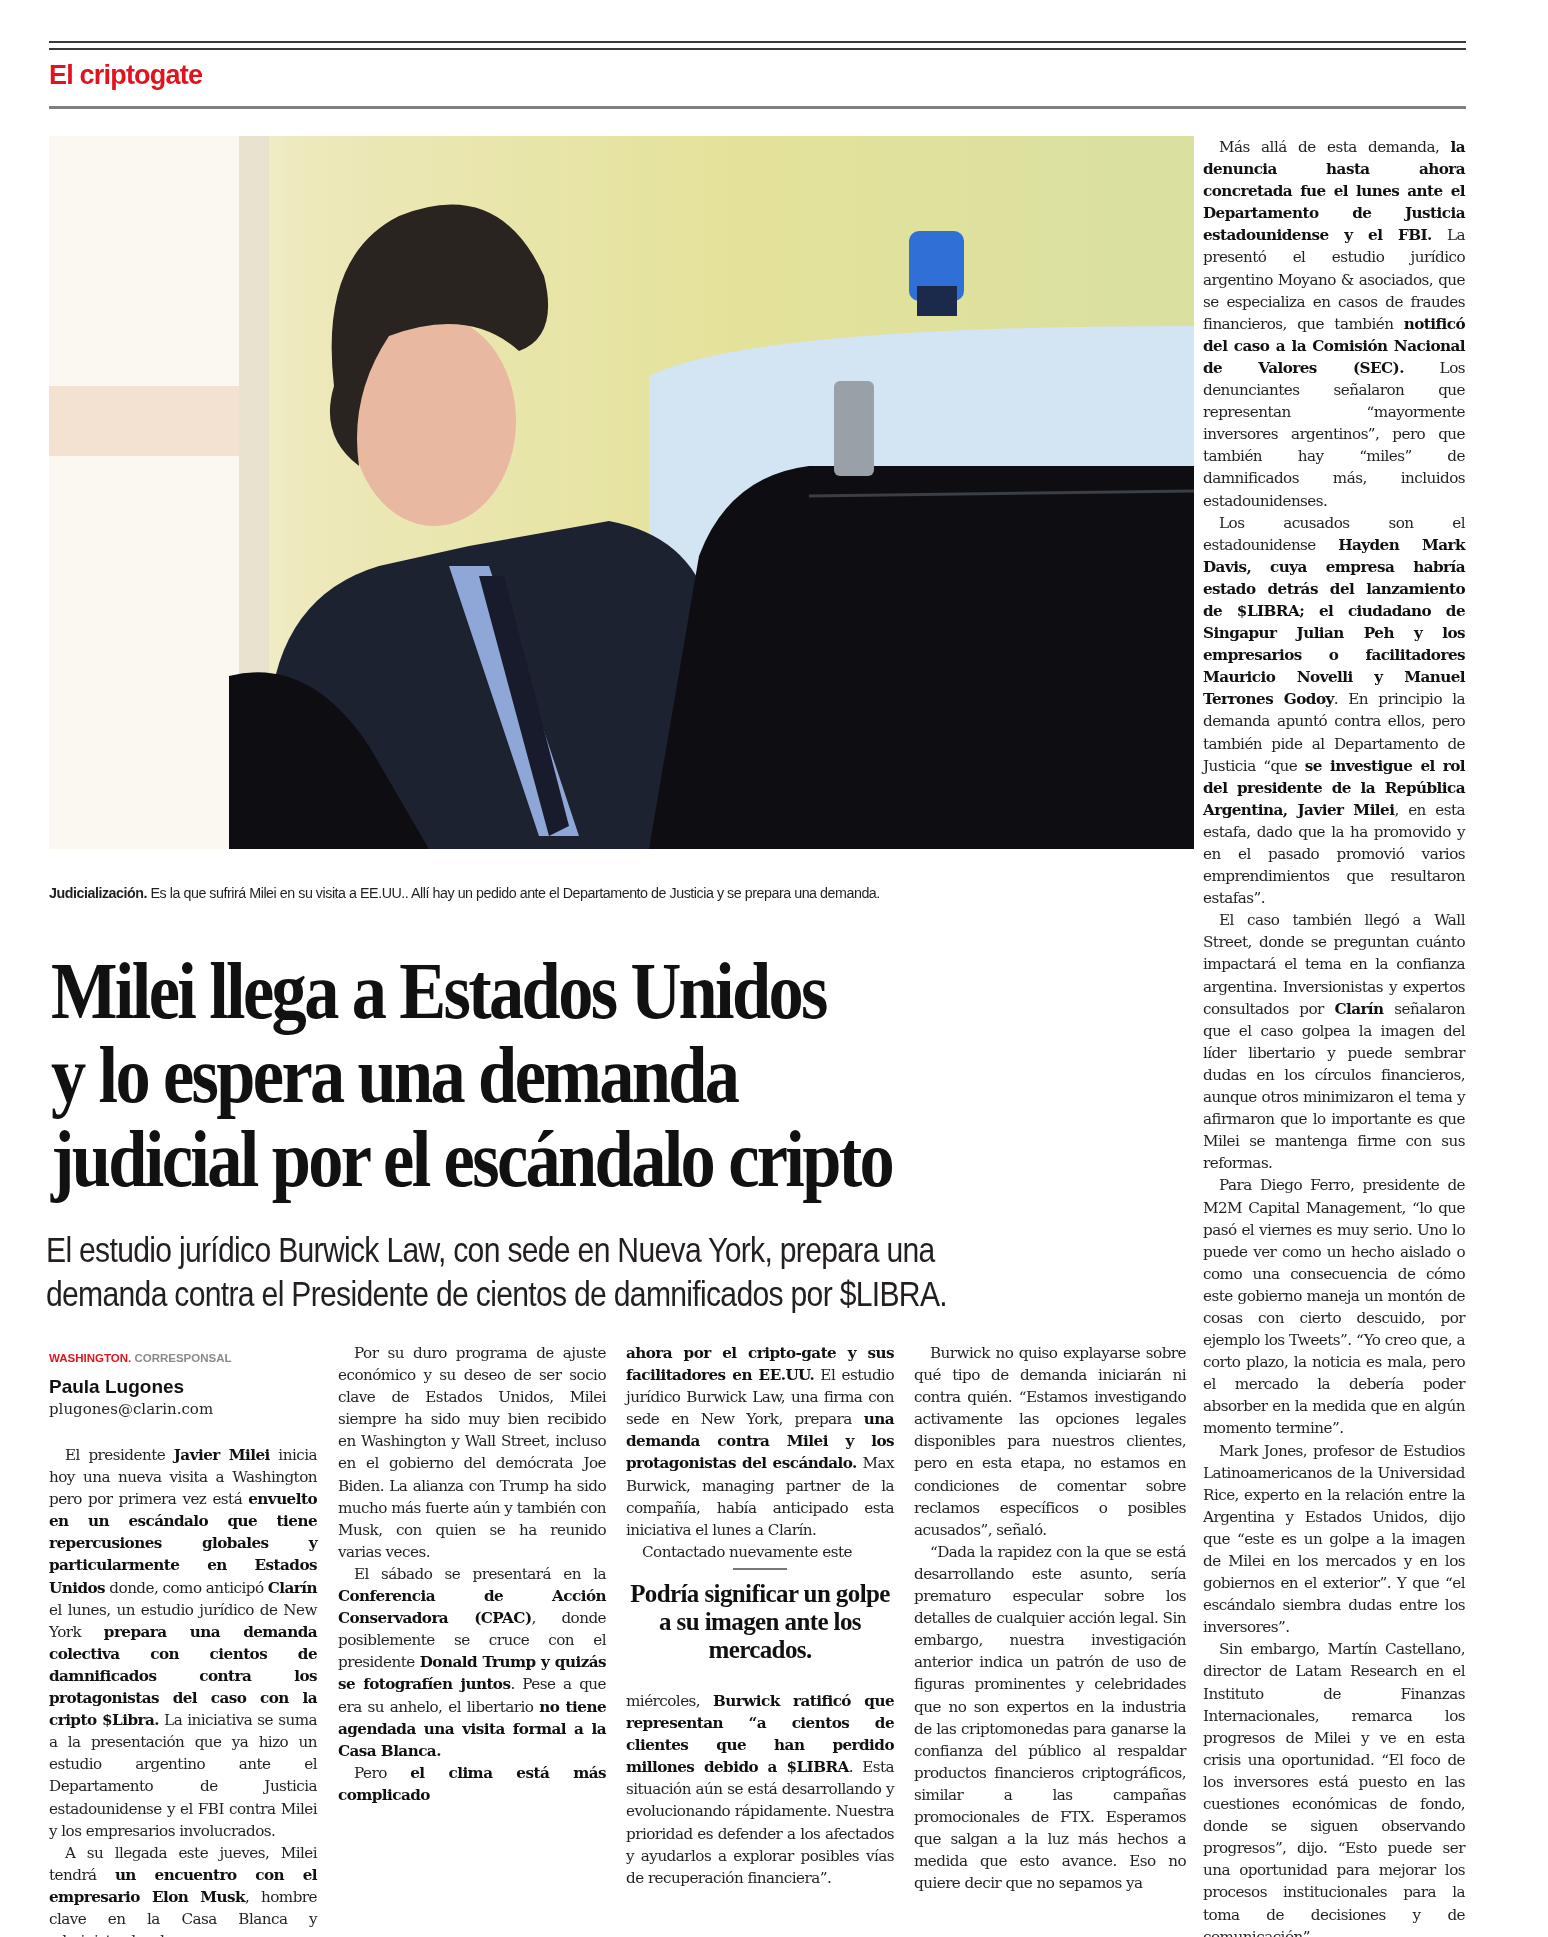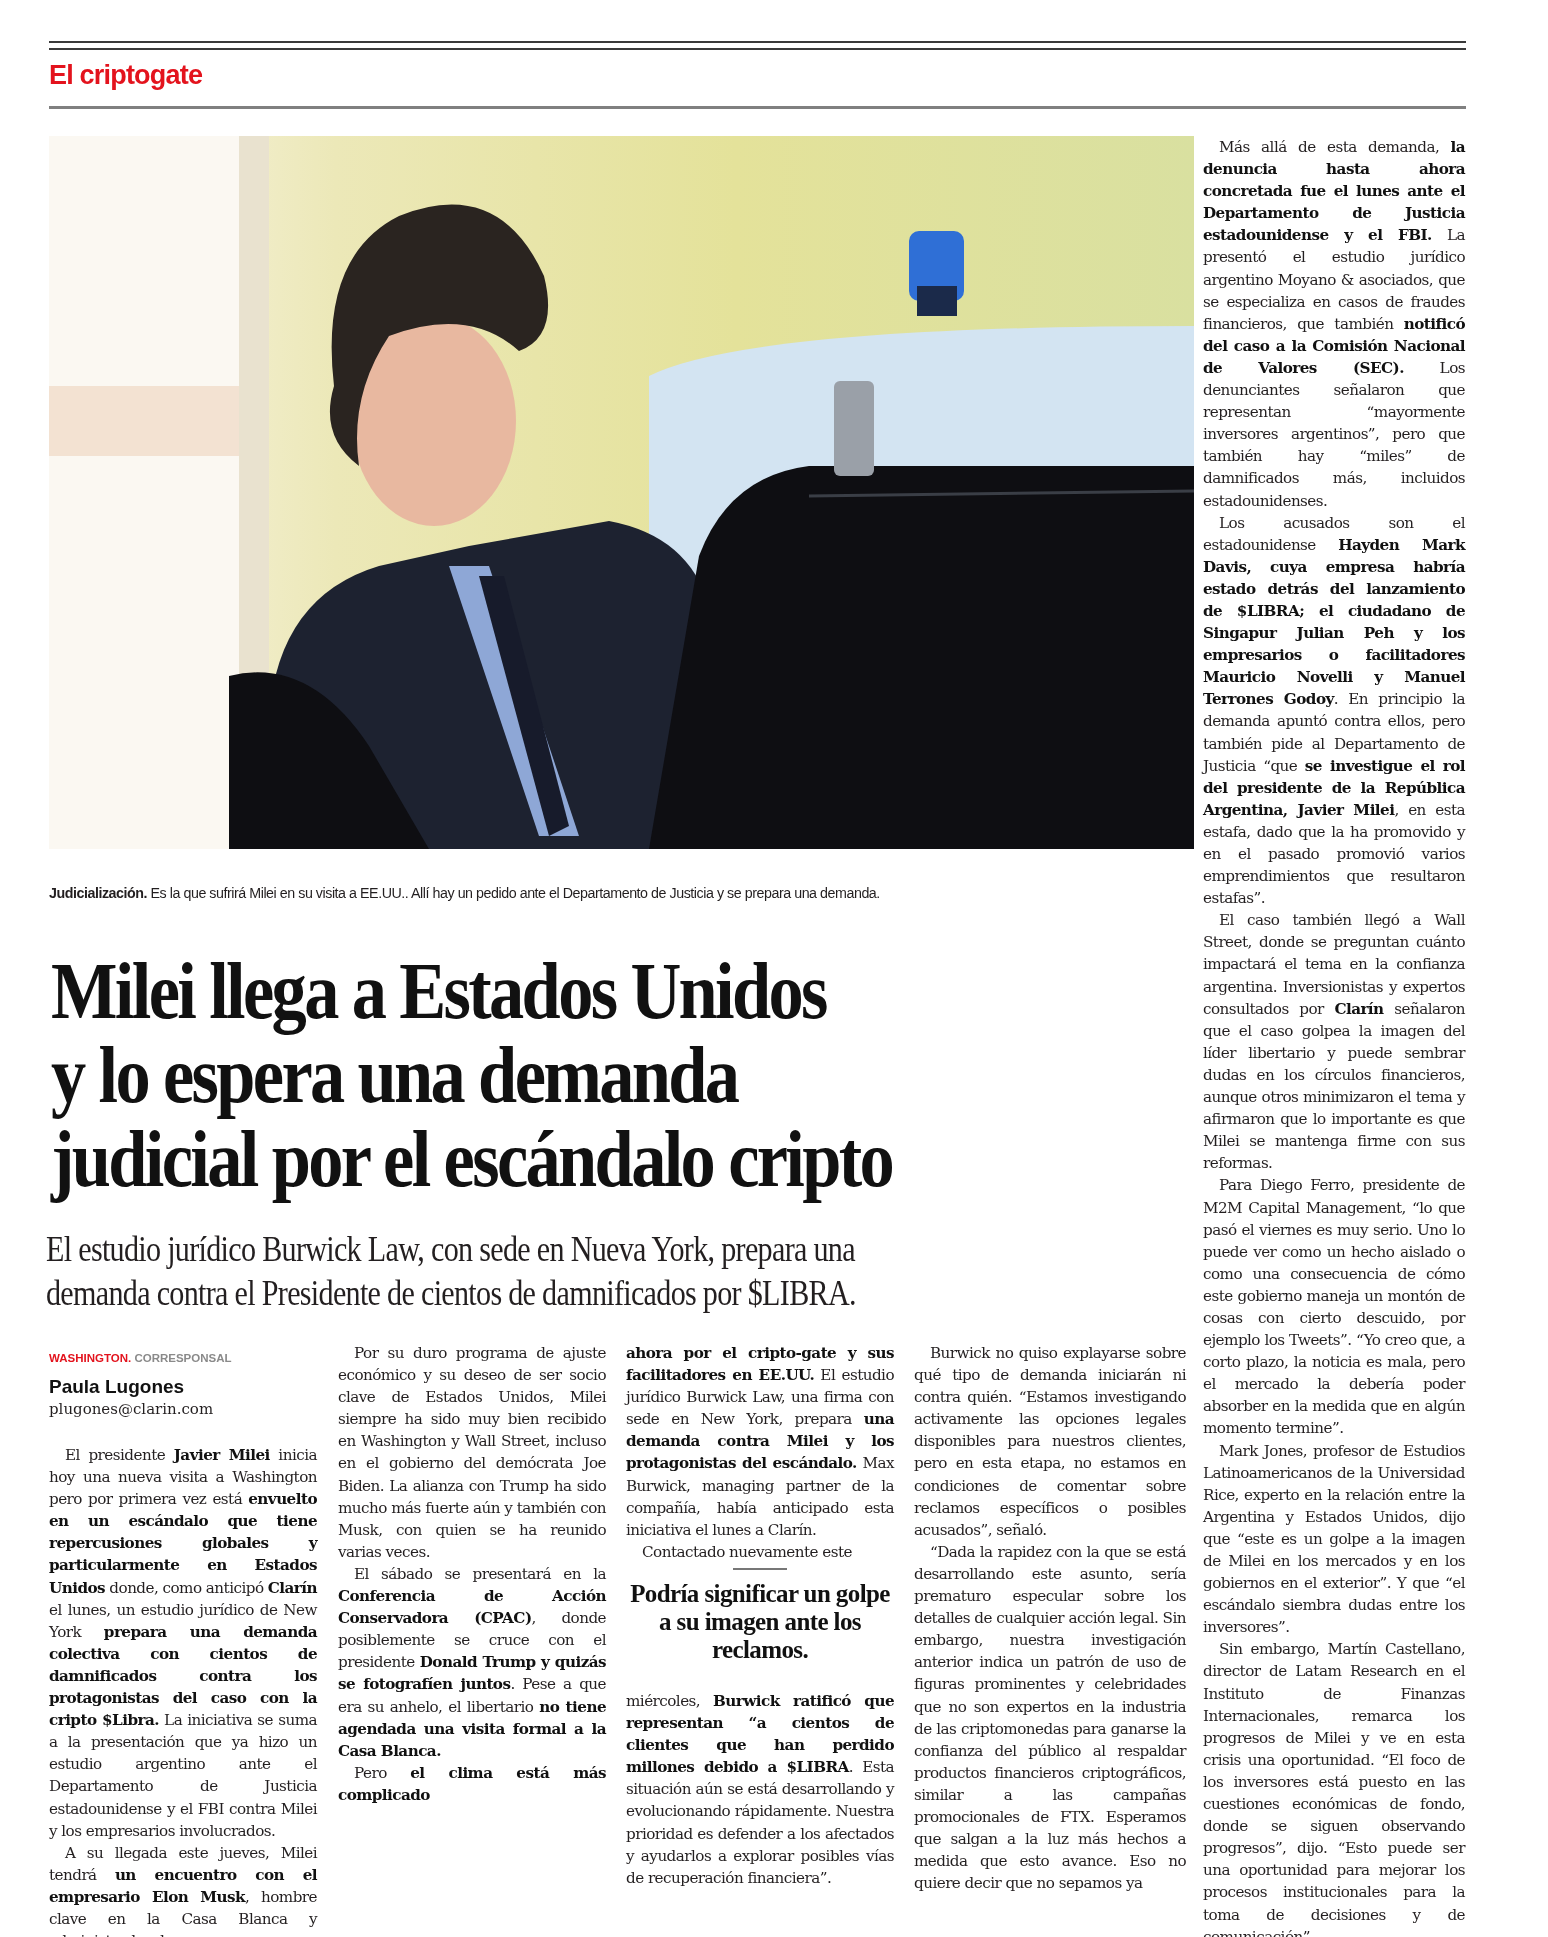--- a/index.html
+++ b/index.html
@@ -12,21 +12,21 @@
 
     
     .photo { position: absolute; left: 49px; top: 136px; width: 1145px; height: 713px; overflow: hidden; background: #f6f2e6; }
     .photo svg { display: block; }
 
     .caption { position: absolute; left: 49px; top: 884px; width: 1150px; font-family: "Liberation Sans", sans-serif; font-size: 15.5px; color: #231f20; letter-spacing: -0.5px; transform: scaleX(0.92); transform-origin: left; white-space: nowrap; }
     .caption b { font-weight: bold; }
 
     .headline { position: absolute; left: 46px; top: 944px; width: 1160px; font-family: "Liberation Serif", serif; font-weight: bold; font-size: 80px; line-height: 84px; letter-spacing: -3px; color: #111; }
     .headline div { white-space: nowrap; transform: scaleX(0.88); transform-origin: left; }
-    .subhead { position: absolute; left: 46px; top: 1228px; width: 1180px; font-family: Liberation Serif, serif; font-size: 35px; line-height: 44px; color: #231f20; letter-spacing: -0.8px; }
+    .subhead { position: absolute; left: 46px; top: 1228px; width: 1180px; font-family: Liberation Sans, sans-serif; font-size: 35px; line-height: 44px; color: #231f20; letter-spacing: -0.8px; }
     .subhead div { white-space: nowrap; transform: scaleX(0.86); transform-origin: left; }
 
     .col { position: absolute; font-family: "DejaVu Serif", serif; font-size: 15.2px; line-height: 22.1px; color: #231f20; text-align: justify; hyphens: manual; letter-spacing: -0.55px; }
     .col p { margin: 0; text-indent: 16px; }
     .col p.noindent { text-indent: 0; }
     .col b { font-weight: bold; color: #111; }
     .c1 { left: 49px; top: 1444px; width: 268px; }
     .c2 { left: 338px; top: 1342px; width: 268px; }
     .c3 { left: 626px; top: 1342px; width: 268px; }
     .c3b { left: 626px; top: 1690px; width: 268px; }
@@ -113,21 +113,21 @@
     <p>Por su duro programa de ajuste económico y su deseo de ser socio clave de Estados Unidos, Milei siempre ha sido muy bien recibido en Washington y Wall Street, incluso en el gobierno del demócrata Joe Biden. La alianza con Trump ha sido mucho más fuerte aún y también con Musk, con quien se ha reunido varias veces.</p>
     <p>El sábado se presentará en la <b>Conferencia de Acción Conservadora (CPAC)</b>, donde posiblemente se cruce con el presidente <b>Donald Trump y quizás se fotografíen juntos</b>. Pese a que era su anhelo, el libertario <b>no tiene agendada una visita formal a la Casa Blanca.</b></p>
     <p>Pero <b>el clima está más complicado</b></p>
   </div>
 <div class="col c3">
     <p class="noindent"><b>ahora por el cripto-gate y sus facilitadores en EE.UU.</b> El estudio jurídico Burwick Law, una firma con sede en New York, prepara <b>una demanda contra Milei y los protagonistas del escándalo.</b> Max Burwick, managing partner de la compañía, había anticipado esta iniciativa el lunes a Clarín.</p>
     <p>Contactado nuevamente este</p>
   </div>
 <div class="pullquote">
   <div class="bar"></div>
-  <div class="text">Podría significar un golpe a su imagen ante los reclamos.</div>
+  <div class="text">Podría significar un golpe a su imagen ante los mercados.</div>
 </div>
 <div class="col c3b">
     <p class="noindent">miércoles, <b>Burwick ratificó que representan “a cientos de clientes que han perdido millones debido a $LIBRA</b>. Esta situación aún se está desarrollando y evolucionando rápidamente. Nuestra prioridad es defender a los afectados y ayudarlos a explorar posibles vías de recuperación financiera”.</p>
   </div>
 <div class="col c4">
     <p>Burwick no quiso explayarse sobre qué tipo de demanda iniciarán ni contra quién. “Estamos investigando activamente las opciones legales disponibles para nuestros clientes, pero en esta etapa, no estamos en condiciones de comentar sobre reclamos específicos o posibles acusados”, señaló.</p>
     <p>“Dada la rapidez con la que se está desarrollando este asunto, sería prematuro especular sobre los detalles de cualquier acción legal. Sin embargo, nuestra investigación anterior indica un patrón de uso de figuras prominentes y celebridades que no son expertos en la industria de las criptomonedas para ganarse la confianza del público al respaldar productos financieros criptográficos, similar a las campañas promocionales de FTX. Esperamos que salgan a la luz más hechos a medida que esto avance. Eso no quiere decir que no sepamos ya</p>
   </div>
 <div class="col c5">
     <p>Más allá de esta demanda, <b>la denuncia hasta ahora concretada fue el lunes ante el Departamento de Justicia estadounidense y el FBI.</b> La presentó el estudio jurídico argentino Moyano &amp; asociados, que se especializa en casos de fraudes financieros, que también <b>notificó del caso a la Comisión Nacional de Valores (SEC).</b> Los denunciantes señalaron que representan “mayormente inversores argentinos”, pero que también hay “miles” de damnificados más, incluidos estadounidenses.</p>

